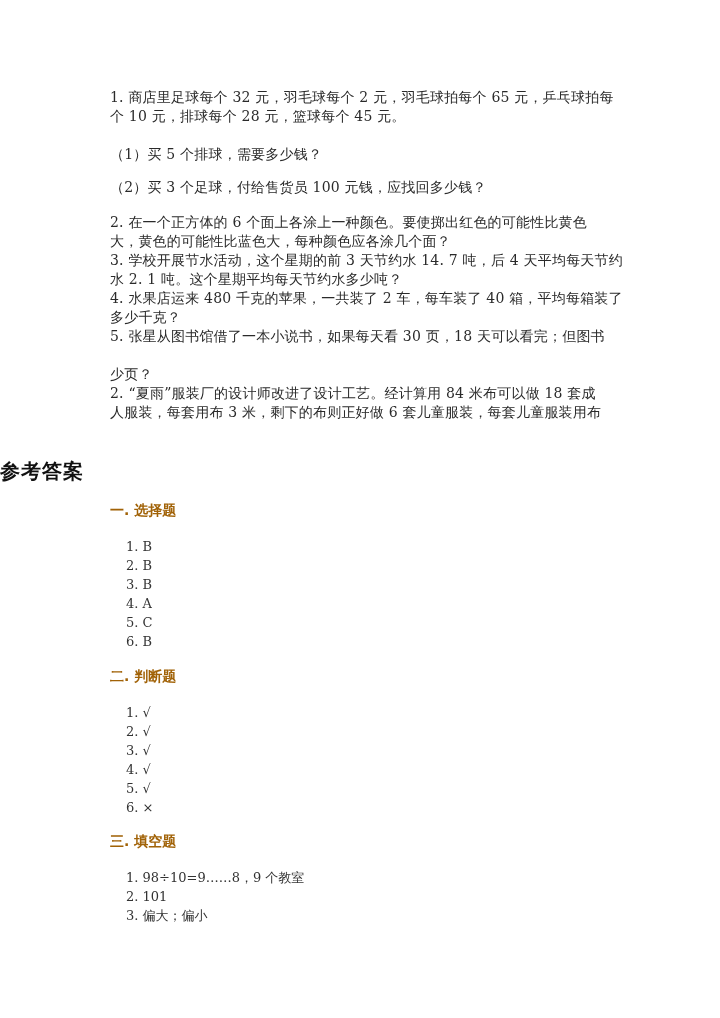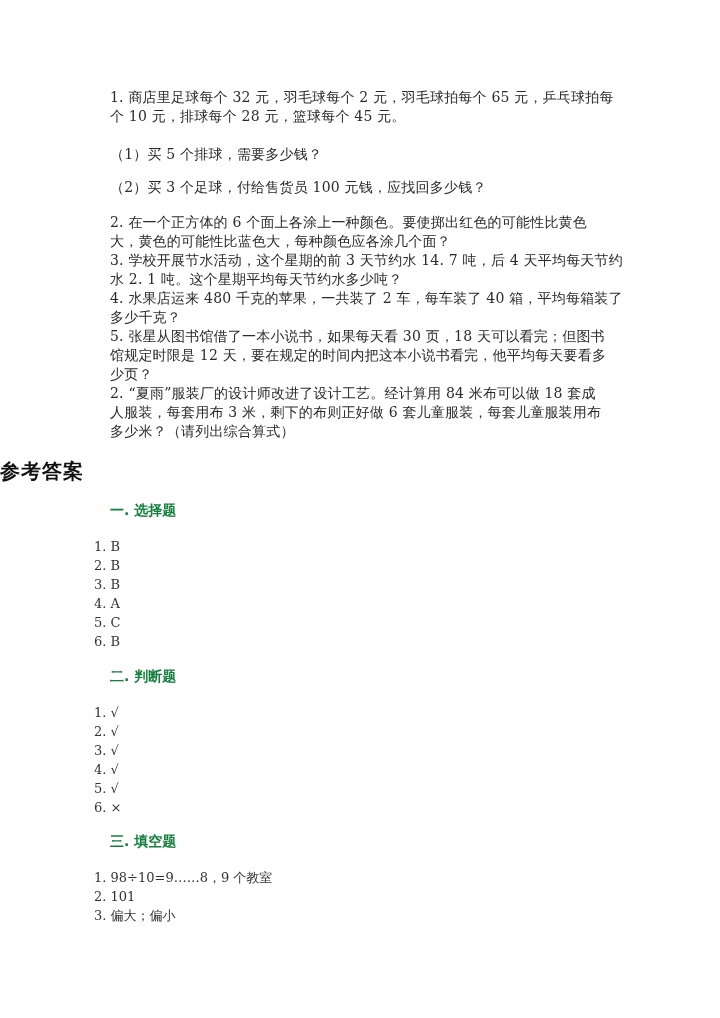--- a/index.html
+++ b/index.html
@@ -16,23 +16,23 @@
   }
   .sub { left: 110px; }
   .title {
     position: absolute; left: 0; width: 720px; text-align: left;
     top: 458px; font-family: "DejaVu Sans", "Liberation Sans", sans-serif;
     font-size: 20px; font-weight: bold; color: #111; letter-spacing: 1px;
   }
   .section {
     position: absolute; left: 110px;
     font-family: "DejaVu Sans", "Liberation Sans", sans-serif;
-    font-size: 14px; font-weight: bold; color: #15803d;
+    font-size: 14px; font-weight: bold; color: #a16207;
   }
-  .ans { position: absolute; left: 94px; font-size: 13px; line-height: 18px; color: #333; }
+  .ans { position: absolute; left: 126px; font-size: 13px; line-height: 18px; color: #333; }
 </style>
 </head>
 <body>
 
 <div class="page">
 
   <div class="line" style="top:88px">1. 商店里足球每个 32 元，羽毛球每个 2 元，羽毛球拍每个 65 元，乒乓球拍每</div>
   <div class="line" style="top:107px">个 10 元，排球每个 28 元，篮球每个 45 元。</div>
   <div class="line sub" style="top:145px">（1）买 5 个排球，需要多少钱？</div>
   <div class="line sub" style="top:178px">（2）买 3 个足球，付给售货员 100 元钱，应找回多少钱？</div>
@@ -40,26 +40,24 @@
   <div class="line" style="top:213px">2. 在一个正方体的 6 个面上各涂上一种颜色。要使掷出红色的可能性比黄色</div>
   <div class="line" style="top:232px">大，黄色的可能性比蓝色大，每种颜色应各涂几个面？</div>
 
   <div class="line" style="top:251px">3. 学校开展节水活动，这个星期的前 3 天节约水 14. 7 吨，后 4 天平均每天节约</div>
   <div class="line" style="top:270px">水 2. 1 吨。这个星期平均每天节约水多少吨？</div>
 
   <div class="line" style="top:289px">4. 水果店运来 480 千克的苹果，一共装了 2 车，每车装了 40 箱，平均每箱装了</div>
   <div class="line" style="top:308px">多少千克？</div>
 
   <div class="line" style="top:327px">5. 张星从图书馆借了一本小说书，如果每天看 30 页，18 天可以看完；但图书</div>
-  <div class="line" style="top:346px">馆规定时限是 12 天，要在规定的时间内把这本小说书看完，他平均每天要看多</div>
   <div class="line" style="top:365px">少页？</div>
 
   <div class="line" style="top:384px">2. “夏雨”服装厂的设计师改进了设计工艺。经计算用 84 米布可以做 18 套成</div>
   <div class="line" style="top:403px">人服装，每套用布 3 米，剩下的布则正好做 6 套儿童服装，每套儿童服装用布</div>
-  <div class="line" style="top:422px">多少米？（请列出综合算式）</div>
 
   <div class="title">参考答案</div>
 
   <div class="section" style="top:502px">一. 选择题</div>
   <div class="ans" style="top:538px">1. B</div>
   <div class="ans" style="top:557px">2. B</div>
   <div class="ans" style="top:576px">3. B</div>
   <div class="ans" style="top:595px">4. A</div>
   <div class="ans" style="top:614px">5. C</div>
   <div class="ans" style="top:633px">6. B</div>

